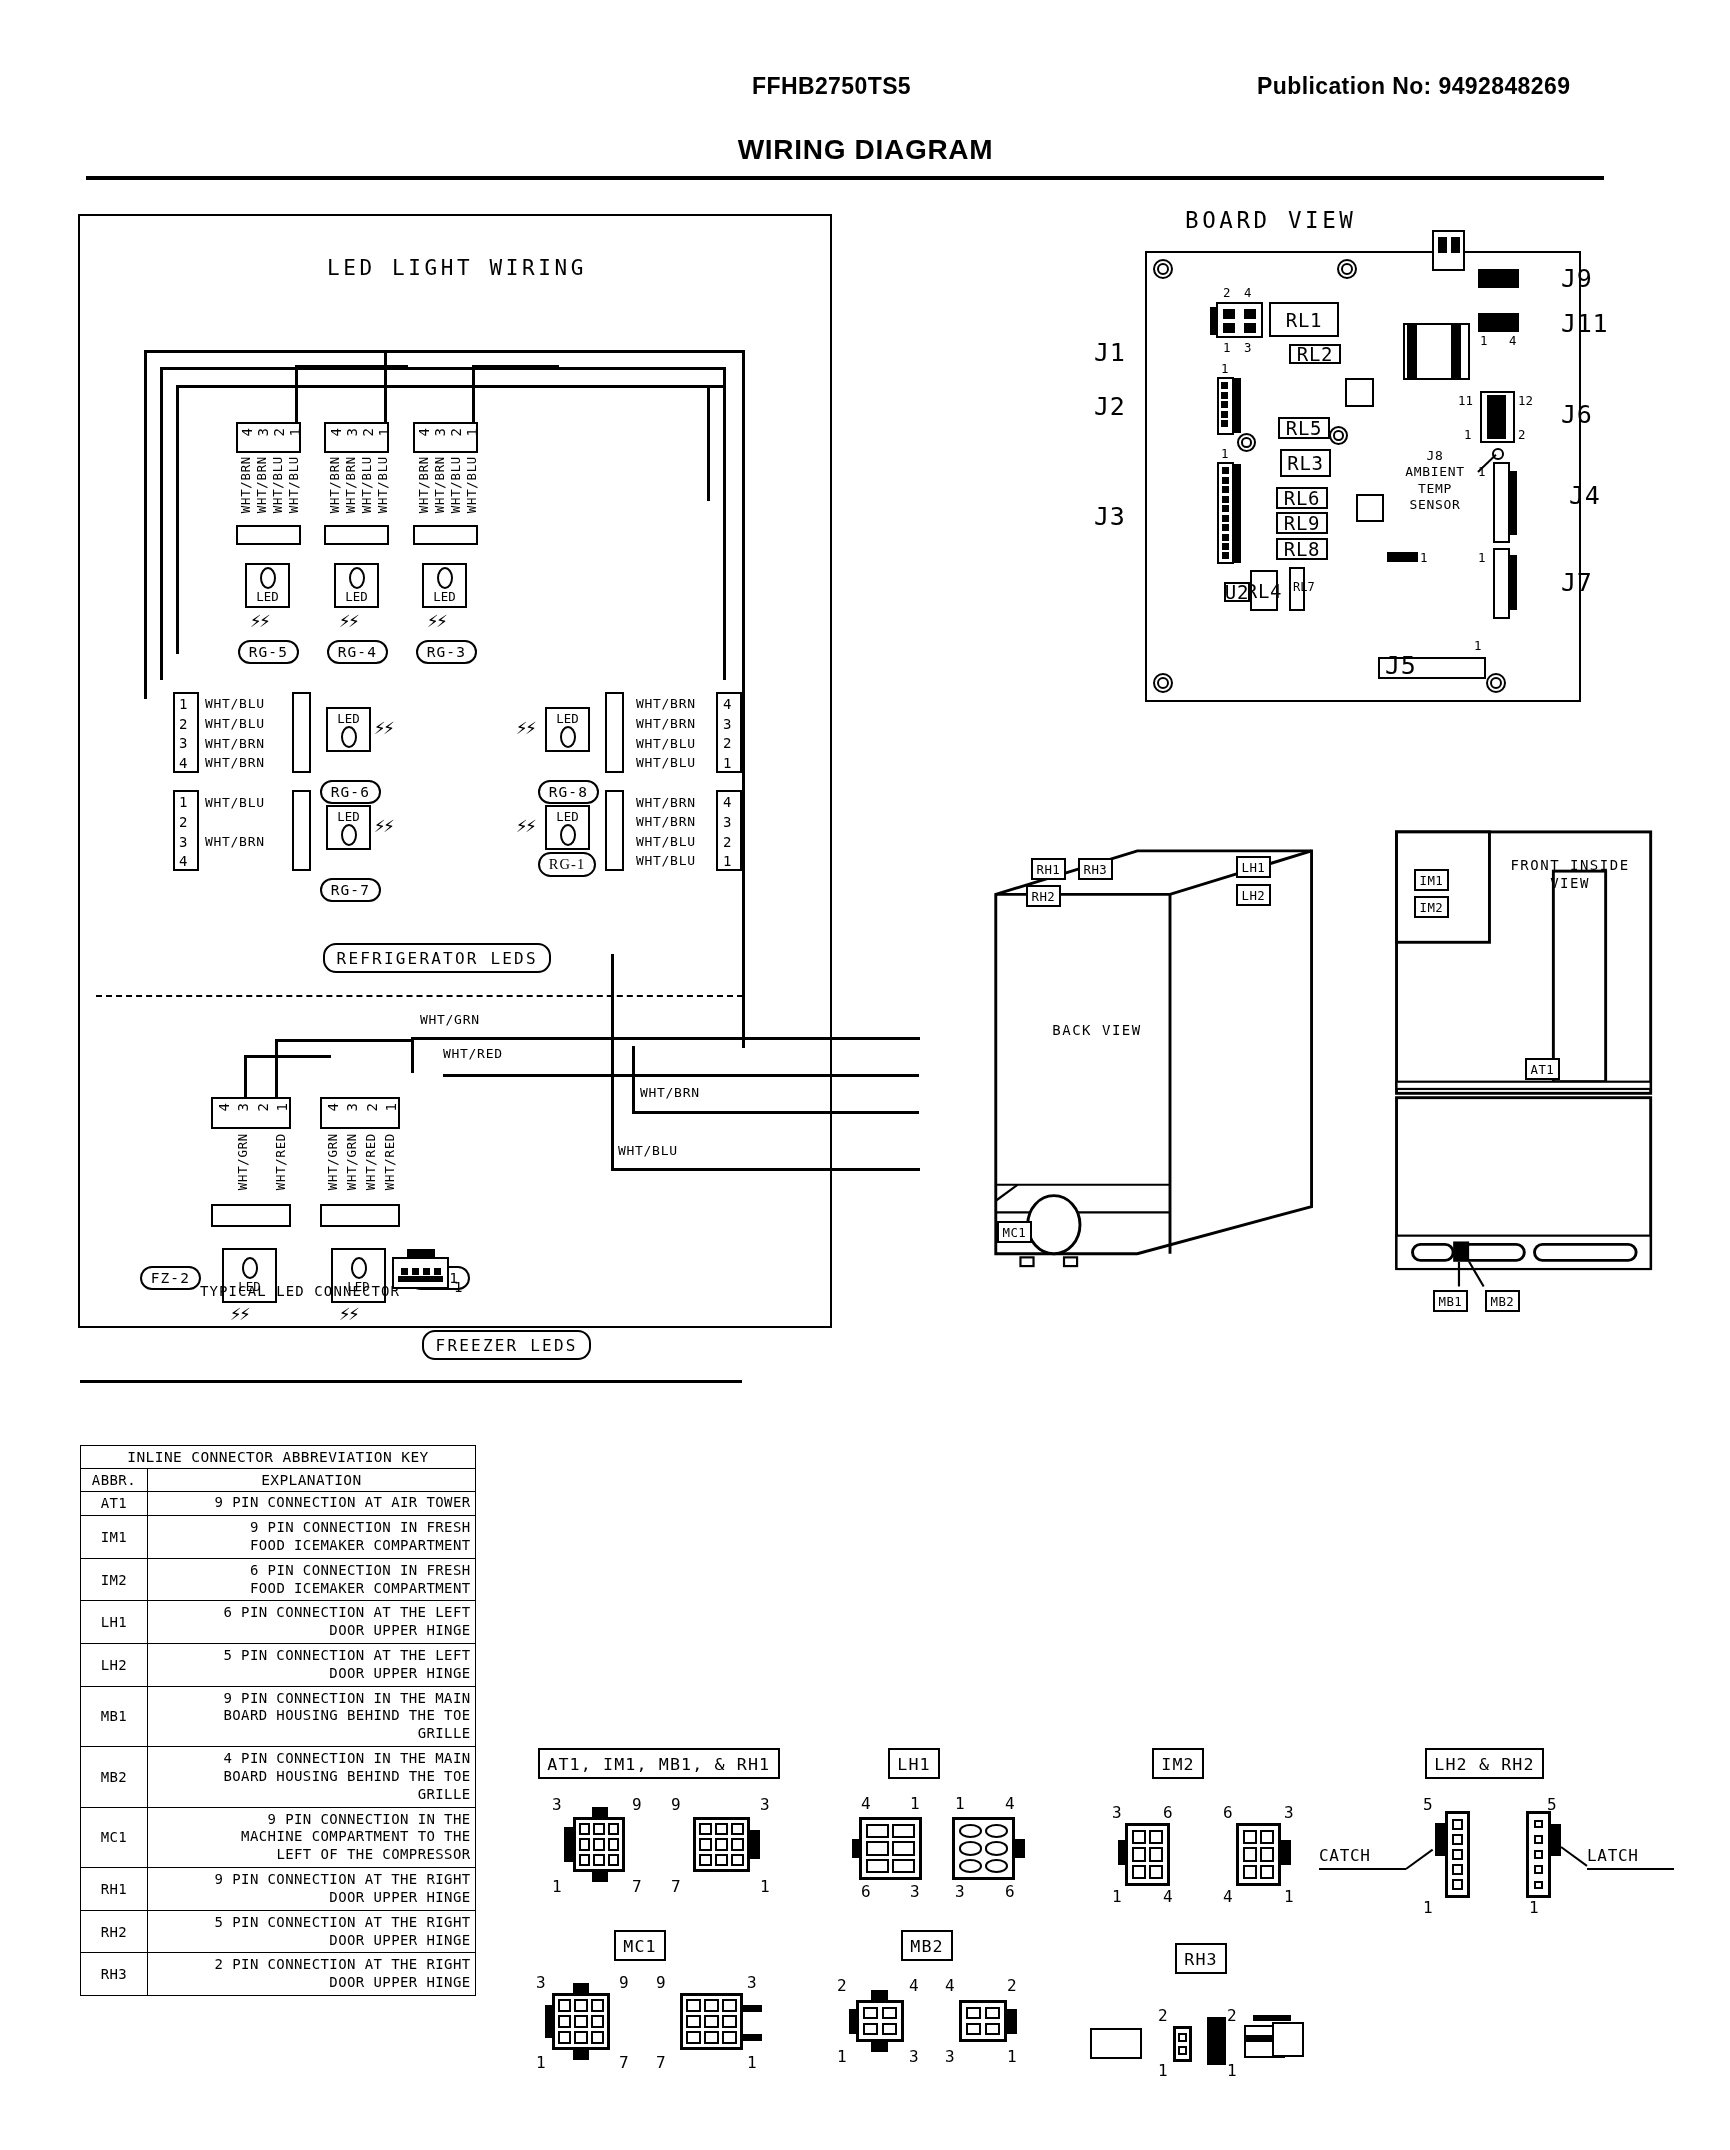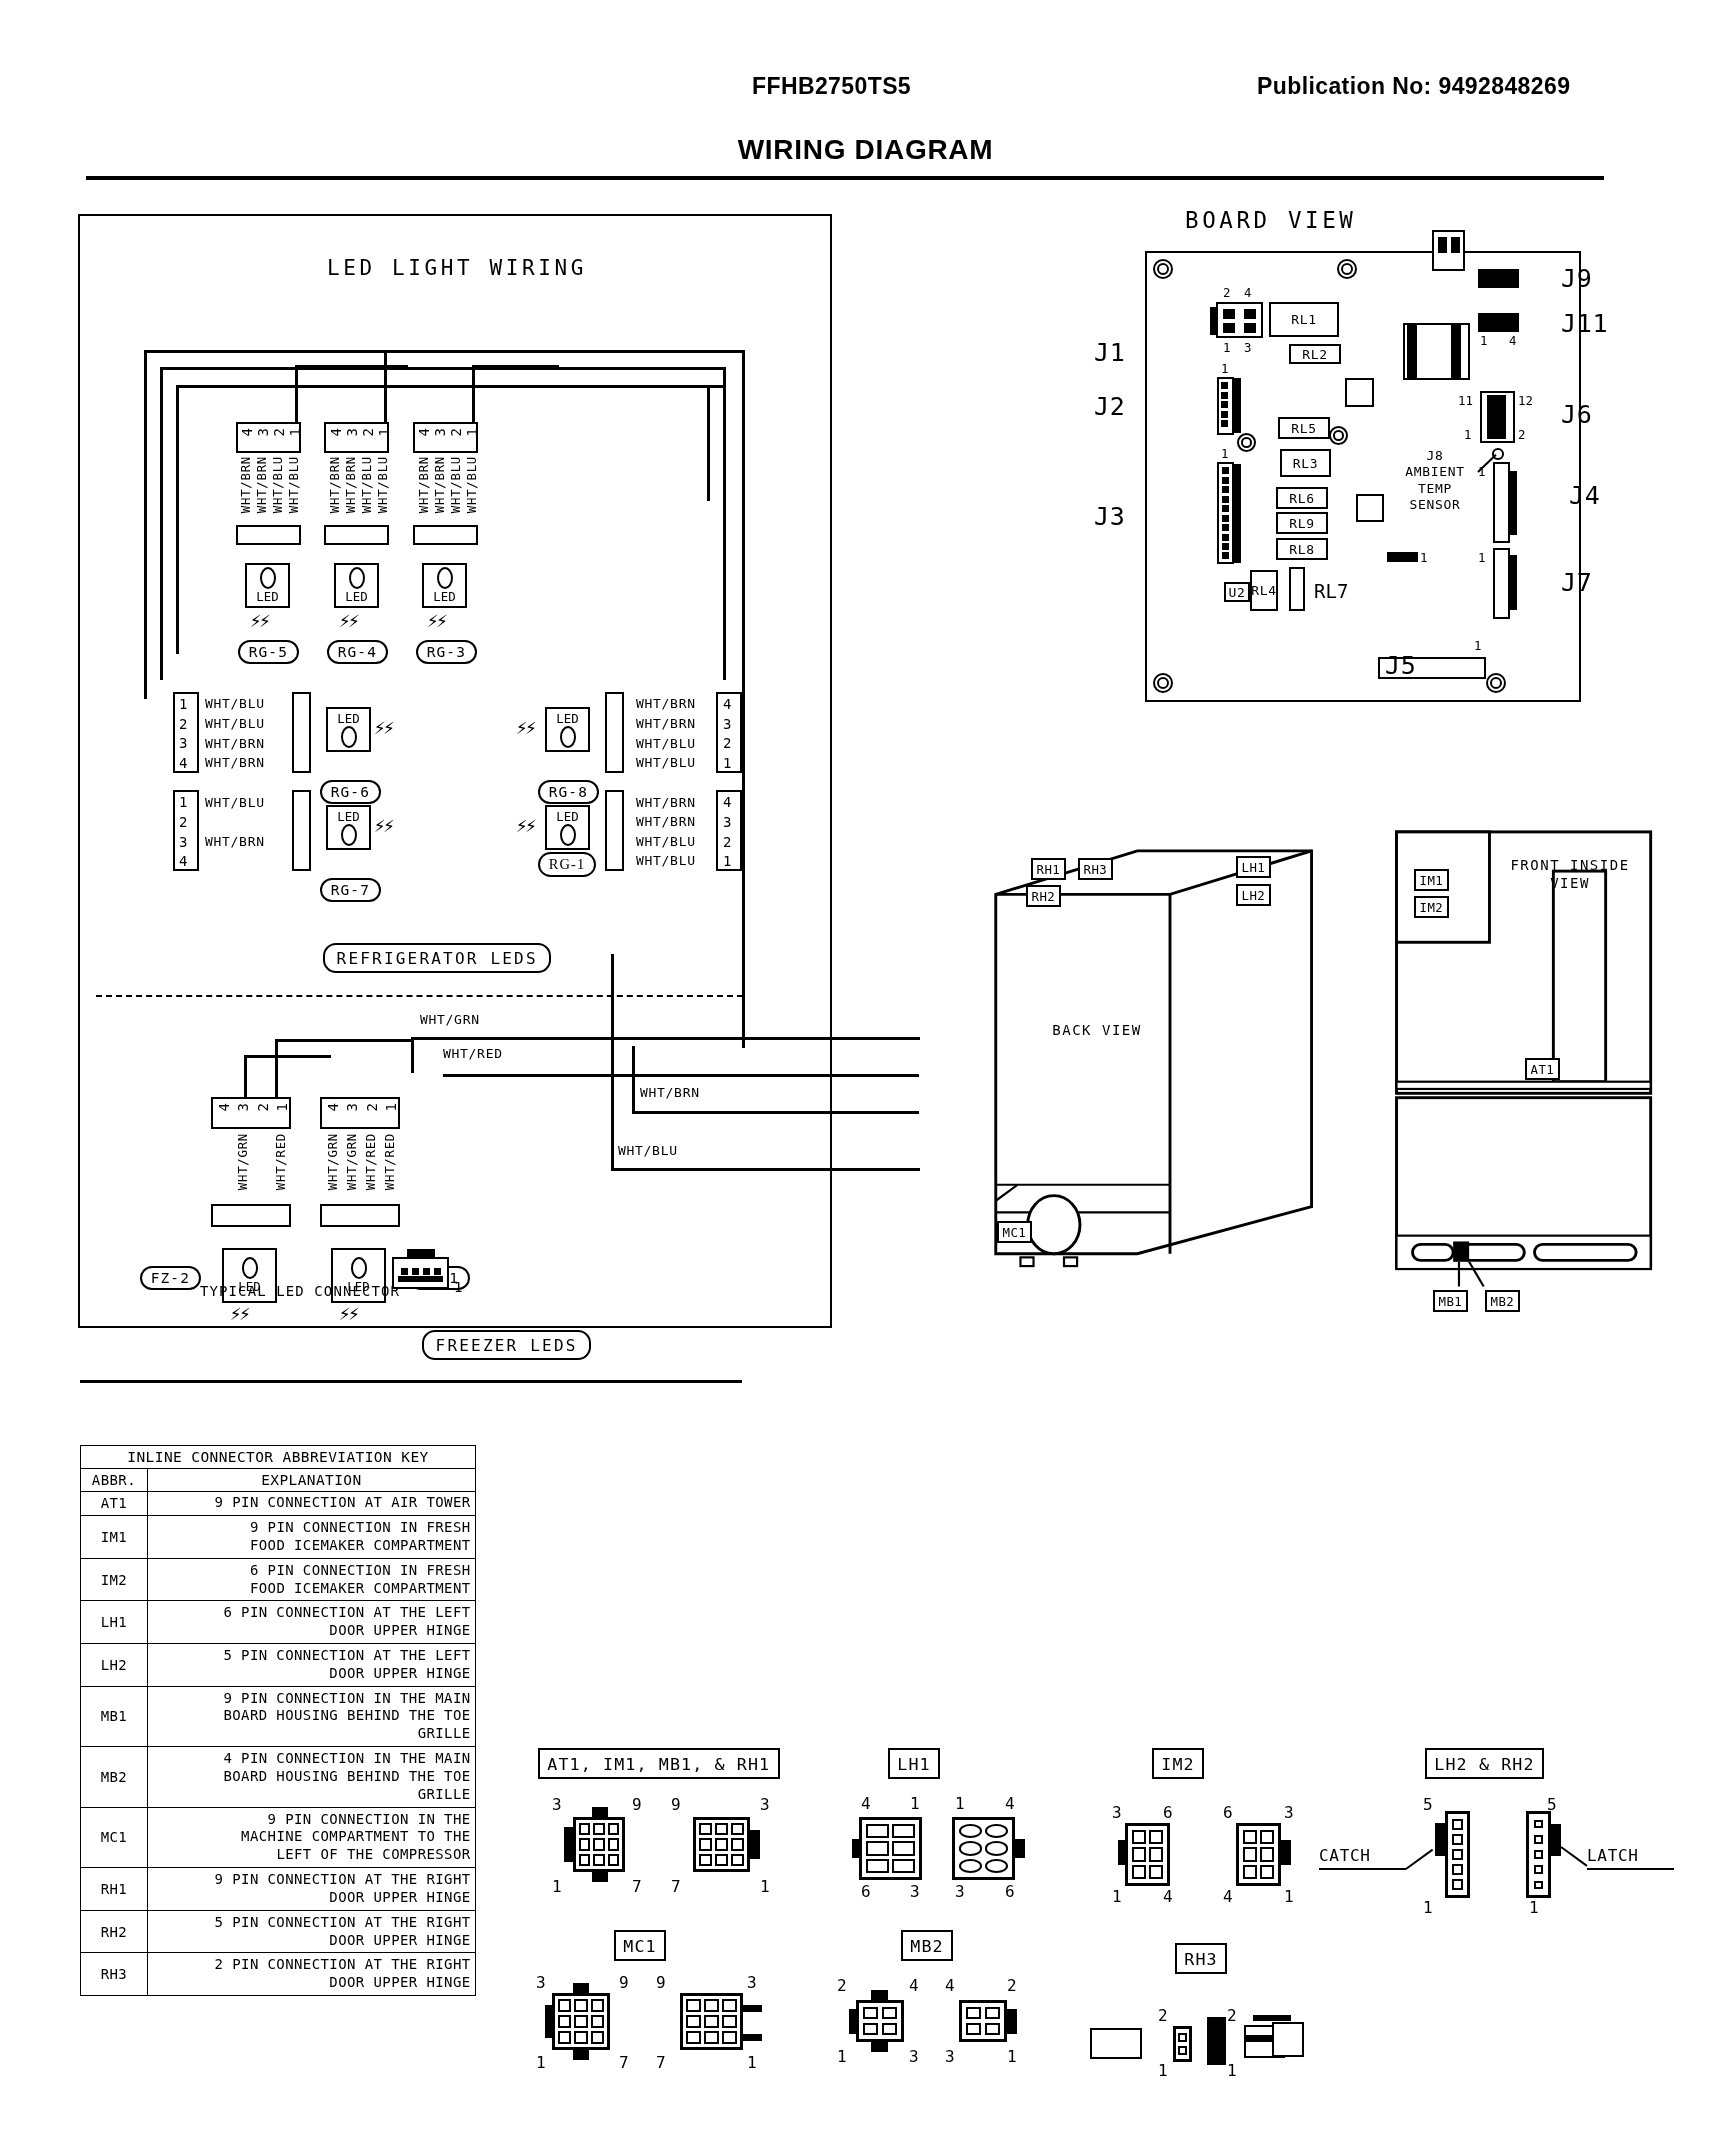--- a/index.html
+++ b/index.html
@@ -34,21 +34,21 @@
   .tag{position:absolute;border:2.2px solid #000;border-radius:13px;background:#fff;
        font-size:14.5px;letter-spacing:1.1px;padding:2.2px 8.7px;box-sizing:border-box;white-space:nowrap;}
   .bigtag{font-size:16px;letter-spacing:2.2px;padding:3.6px 11.6px;}
   .bolt{position:absolute;font-size:19px;line-height:1;font-weight:bold;letter-spacing:-2.2px;}
   .dashline{position:absolute;height:0;border-top:2.2px dashed #000;}
 
   
   .board-title{left:1185px;top:207px;font-size:22.5px;letter-spacing:3.6px;}
   .board{left:1145px;top:251px;width:436px;height:451px;border:2.9px solid #000;box-sizing:border-box;background:#fff;}
   .relay{position:absolute;border:2.2px solid #000;box-sizing:border-box;background:#fff;
-         display:flex;align-items:center;justify-content:center;font-size:13px;letter-spacing:0.7px;}
+         display:flex;align-items:center;justify-content:center;font-size:19px;letter-spacing:0.7px;}
   .jlabel{position:absolute;font-size:25px;letter-spacing:0.7px;}
   .jnum{position:absolute;font-size:12.4px;}
   .hdrblk{position:absolute;border:2.9px solid #000;box-sizing:border-box;background:#fff;}
   .screw{position:absolute;border:2.9px solid #000;border-radius:50%;box-sizing:border-box;background:#fff;}
   .screw i{position:absolute;inset:2.2px;border:2.2px solid #000;border-radius:50%;}
   .smalltxt{position:absolute;font-size:13px;letter-spacing:0.7px;text-align:center;line-height:1.25;}
 
   
   .vtag{position:absolute;border:2.2px solid #000;background:#fff;font-size:12.4px;padding:1.5px 3.6px;box-sizing:border-box;letter-spacing:0.4px;}
   .viewlabel{position:absolute;font-size:14px;letter-spacing:1.5px;text-align:center;line-height:1.3;}
@@ -329,21 +329,21 @@
 
   <div class="abs relay" style="left:122px;top:49px;width:70px;height:35px;">RL1</div>
   <div class="abs relay" style="left:142px;top:91px;width:52px;height:20.4px;">RL2</div>
   <div class="abs relay" style="left:131px;top:164px;width:52px;height:22px;">RL5</div>
   <div class="abs relay" style="left:133px;top:196px;width:51px;height:28px;">RL3</div>
   <div class="abs relay" style="left:129px;top:234px;width:52px;height:22px;">RL6</div>
   <div class="abs relay" style="left:129px;top:259px;width:52px;height:22px;">RL9</div>
   <div class="abs relay" style="left:129px;top:285px;width:52px;height:22px;">RL8</div>
   <div class="abs relay" style="left:103px;top:317px;width:28px;height:41px;">RL4</div>
   <div class="abs ol" style="left:142px;top:314px;width:16px;height:44px;"></div>
-  <div class="abs" style="left:167px;top:327px;font-size:19px;">RL7</div>
+  <div class="abs" style="left:146px;top:327px;font-size:12px;">RL7</div>
   <div class="abs relay" style="left:77px;top:329px;width:26px;height:20.4px;">U2</div>
 
   <div class="abs hdrblk" style="left:70px;top:124px;width:17.4px;height:58px;"></div>
   <div class="abs blk" style="left:87px;top:125px;width:7.3px;height:55px;"></div>
   <div class="abs blk" style="left:74px;top:129px;width:7.3px;height:6.5px;"></div>
   <div class="abs blk" style="left:74px;top:139px;width:7.3px;height:6.5px;"></div>
   <div class="abs blk" style="left:74px;top:148px;width:7.3px;height:6.5px;"></div>
   <div class="abs blk" style="left:74px;top:158px;width:7.3px;height:6.5px;"></div>
   <div class="abs blk" style="left:74px;top:167px;width:7.3px;height:6.5px;"></div>
   <div class="abs jnum" style="left:74px;top:108px;">1</div>

